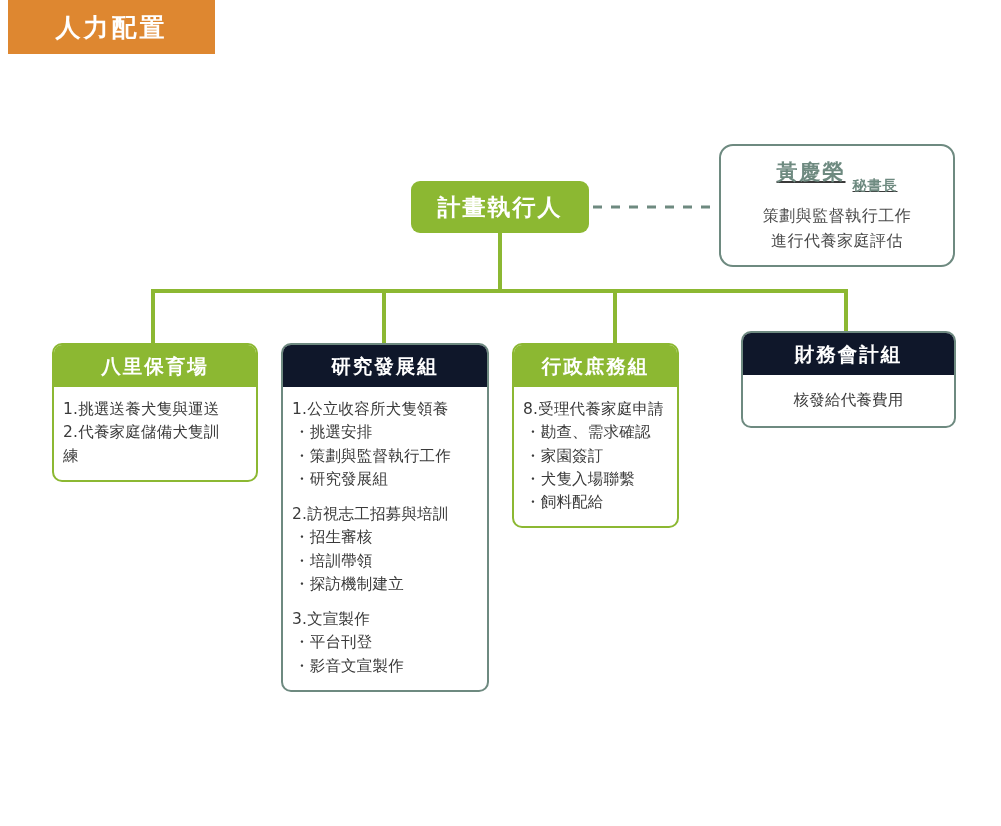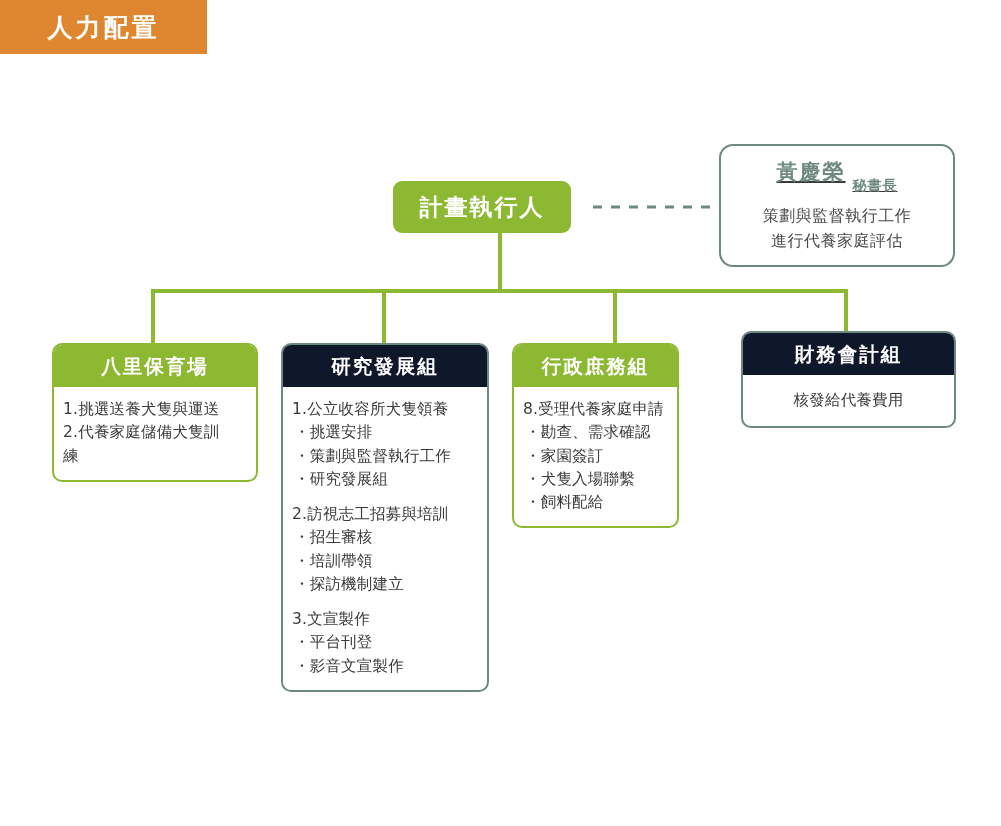--- a/index.html
+++ b/index.html
@@ -13,21 +13,21 @@
     height: 826px;
     position: relative;
     overflow: hidden;
     font-family: "DejaVu Sans", "Liberation Sans", sans-serif;
     color: #3a3a3a;
   }
 
   
   #page-badge {
     position: absolute;
-    left: 0;
+    left: 8px;
     top: 0;
     width: 207px;
     height: 54px;
     background: #de8730;
     display: flex;
     align-items: center;
     justify-content: center;
   }
   #page-badge .badge-text {
     color: #ffffff;
@@ -42,21 +42,21 @@
     left: 0;
     top: 0;
     width: 1001px;
     height: 826px;
     pointer-events: none;
   }
 
   
   #exec-node {
     position: absolute;
-    left: 393px;
+    left: 411px;
     top: 181px;
     width: 178px;
     height: 52px;
     background: #8cb832;
     border-radius: 9px;
     display: flex;
     align-items: center;
     justify-content: center;
   }
   #exec-node .exec-label {

